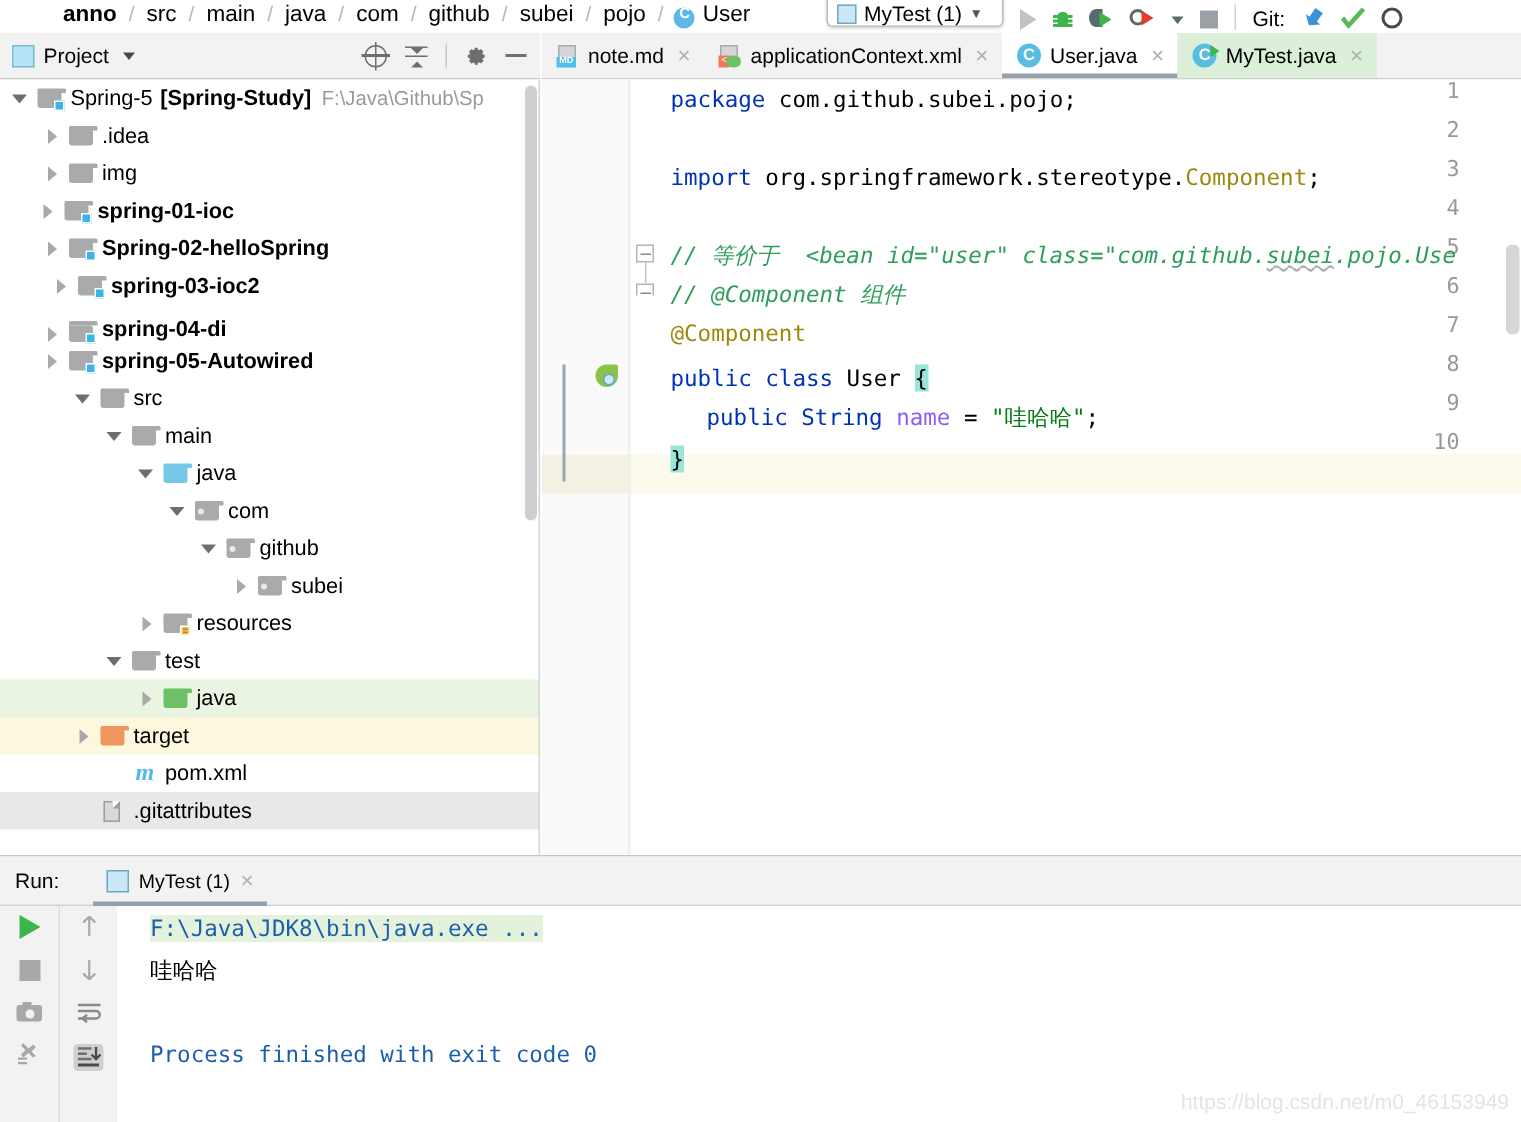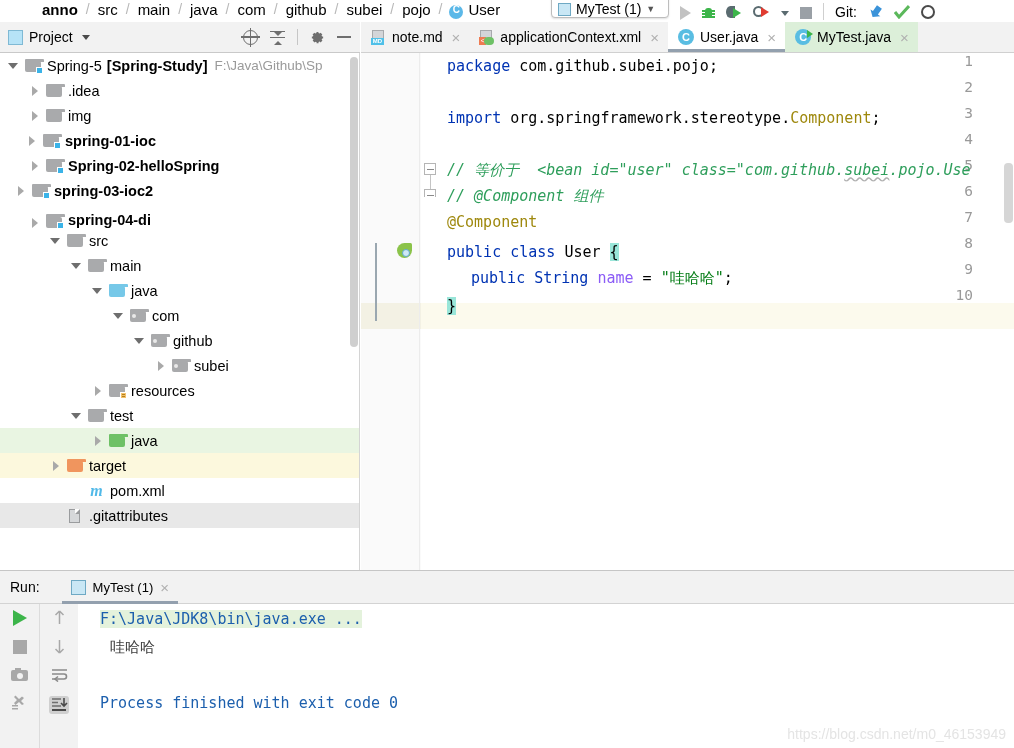--- a/index.html
+++ b/index.html
@@ -242,21 +242,21 @@
   .ico-scroll { width: 20px; height: 18px; position: relative; background: #cfcfcf; border-radius: 3px; }
 
   .console {
     position: absolute; left: 78px; top: 33px; right: 0; bottom: 0;
     background: #fff; font-family: "DejaVu Sans Mono", monospace; font-size: 15px;
     overflow: hidden;
   }
   .cline { position: absolute; left: 22px; white-space: pre; }
   .cline.hl { background: #e4f2dc; }
   .c-cmd { color: #1c5fad; }
-  .c-out { color: #404040; margin-left: 10px; }
+  .c-out { color: #000000; }
   .c-fin { color: #1c5fad; }
 
   .watermark {
     position: absolute; right: 8px; bottom: 6px;
     color: #e4e4e4; font-size: 14px;
     font-family: "Liberation Sans", sans-serif;
   }
 </style>
 </head>
 <body>
@@ -390,37 +390,46 @@
         </div>
         <div class="trow" style="padding-left: 29px;">
           <div class="arrow r"></div>
           <div class="fico gray">
             <div class="tab"></div>
             <div class="bdy"></div>
             <div class="badge"></div>
           </div>
           <span class="tlabel b">Spring-02-helloSpring</span>
         </div>
-        <div class="trow" style="padding-left: 15px;">
+        <div class="trow" style="padding-left: 35px;">
           <div class="arrow r"></div>
           <div class="fico gray">
             <div class="tab"></div>
             <div class="bdy"></div>
             <div class="badge"></div>
           </div>
           <span class="tlabel b">spring-03-ioc2</span>
         </div>
         <div class="trow" style="padding-left: 29px; align-items: flex-end;">
           <div class="arrow r"></div>
           <div class="fico gray">
             <div class="tab"></div>
             <div class="bdy"></div>
             <div class="badge"></div>
           </div>
           <span class="tlabel b">spring-04-di</span>
+        </div>
+        <div class="trow" style="padding-left: 29px;">
+          <div class="arrow r"></div>
+          <div class="fico gray">
+            <div class="tab"></div>
+            <div class="bdy"></div>
+            <div class="badge"></div>
+          </div>
+          <span class="tlabel b">spring-05-Autowired</span>
         </div>
         <div class="trow" style="padding-left: 50px;">
           <div class="arrow d"></div>
           <div class="fico gray">
             <div class="tab"></div>
             <div class="bdy"></div>
           </div>
           <span class="tlabel">src</span>
         </div>
         <div class="trow" style="padding-left: 71px;">

